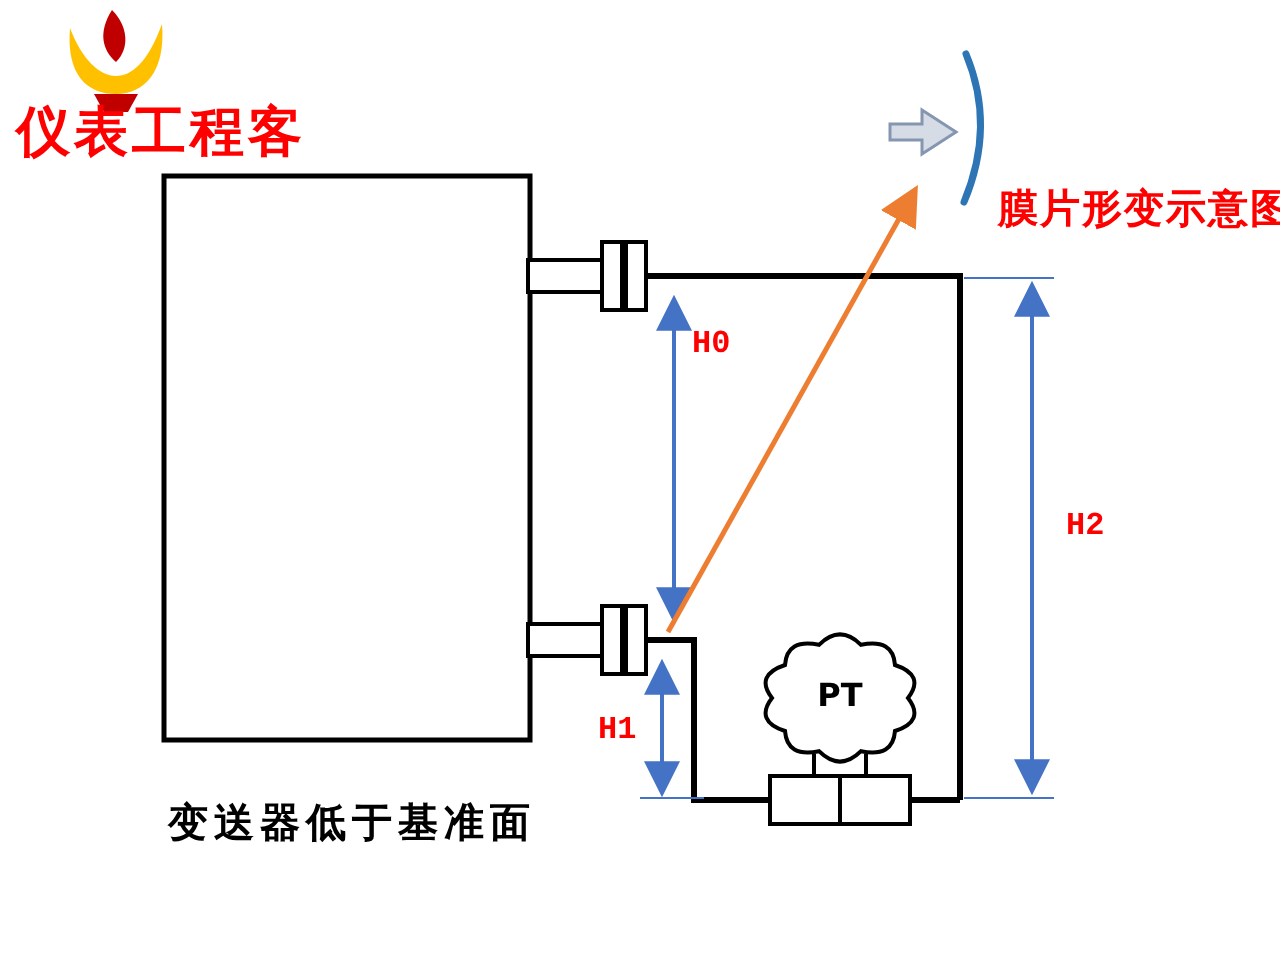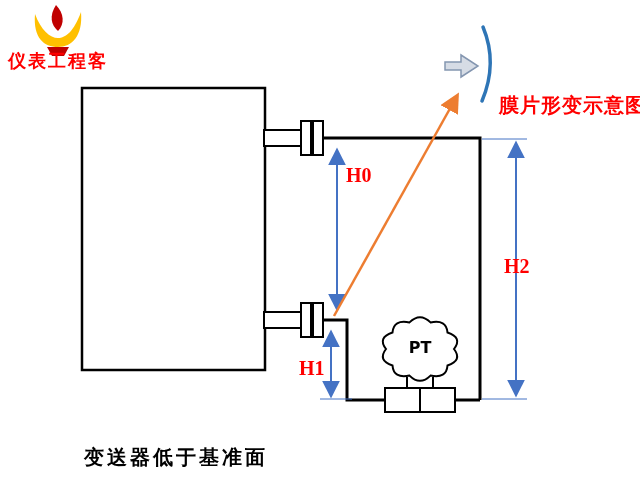--- a/index.html
+++ b/index.html
@@ -8,48 +8,48 @@
     width:640px; height:480px;
     font-family:"Liberation Sans", sans-serif;
     position:relative; overflow:hidden;
   }
   .canvas { position:relative; width:640px; height:480px; background:var(--bg,#fff); }
   .canvas > svg { position:absolute; left:0; top:0; }
   .label { position:absolute; white-space:nowrap; line-height:1.1; }
   .brand {
     left:8px; top:52px;
     font-family:"Liberation Serif", serif; font-weight:bold;
-    font-size:18px; color:var(--label-red); letter-spacing:2px;
+    font-size:27px; color:var(--label-red); letter-spacing:2px;
   }
   .note-navy {
     left:368px; top:52px;
     font-family:"DejaVu Sans", sans-serif; font-weight:bold;
     font-size:21px; color:var(--navy-text); letter-spacing:1px;
   }
   .note-red {
     left:499px; top:54px;
     font-family:"Liberation Serif", serif; font-weight:bold;
     font-size:20px; color:var(--label-red); letter-spacing:1px;margin-top:40px;
   }
   .dim-label {
-    font-family:Liberation Serif, serif; font-weight:bold;
-    font-size:20px; color:var(--label-red);
+    font-family:Liberation Mono, monospace; font-weight:bold;
+    font-size:16px; color:var(--label-red);
   }
   .dim-h0 { left:346px; top:164px; }
   .dim-h1 { left:299px; top:357px; }
-  .dim-h2 { left:504px; top:255px; }
+  .dim-h2 { left:533px; top:255px; }
   .pt-label {
     left:420px; top:339px; transform:translateX(-50%);
     font-weight:bold; font-size:16px; color:#000;
     font-family:"DejaVu Sans", sans-serif;
   }
   .caption {
     left:84px; top:401px;
     font-family:"Liberation Serif", serif; font-weight:bold;
-    font-size:20px; color:#000; letter-spacing:3px;margin-top:45px;
+    font-size:20px; color:#000; letter-spacing:3px;
   }
   
   .blk    { stroke:var(--line-black); fill:#fff; }
   .pipe   { stroke:var(--line-black); fill:none; }
   .dim    { stroke:var(--dim-blue); fill:none; }
   .ext    { stroke:var(--dim-blue); }
   .orange-line { stroke:var(--orange); fill:none; }
   .membrane { stroke:var(--membrane-blue); fill:none; }
   .mk-blue   { fill:var(--dim-blue); }
   .mk-orange { fill:var(--orange); }

